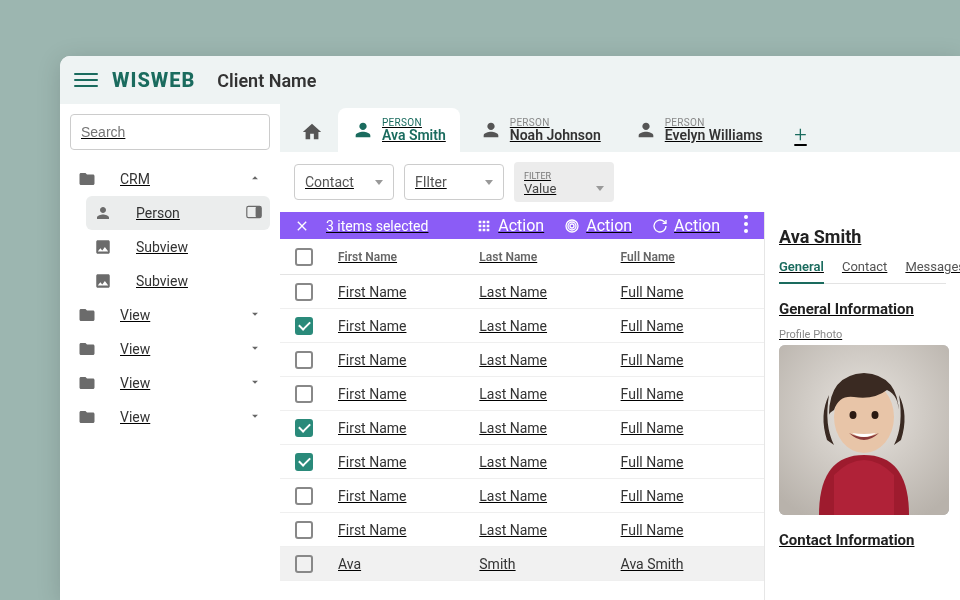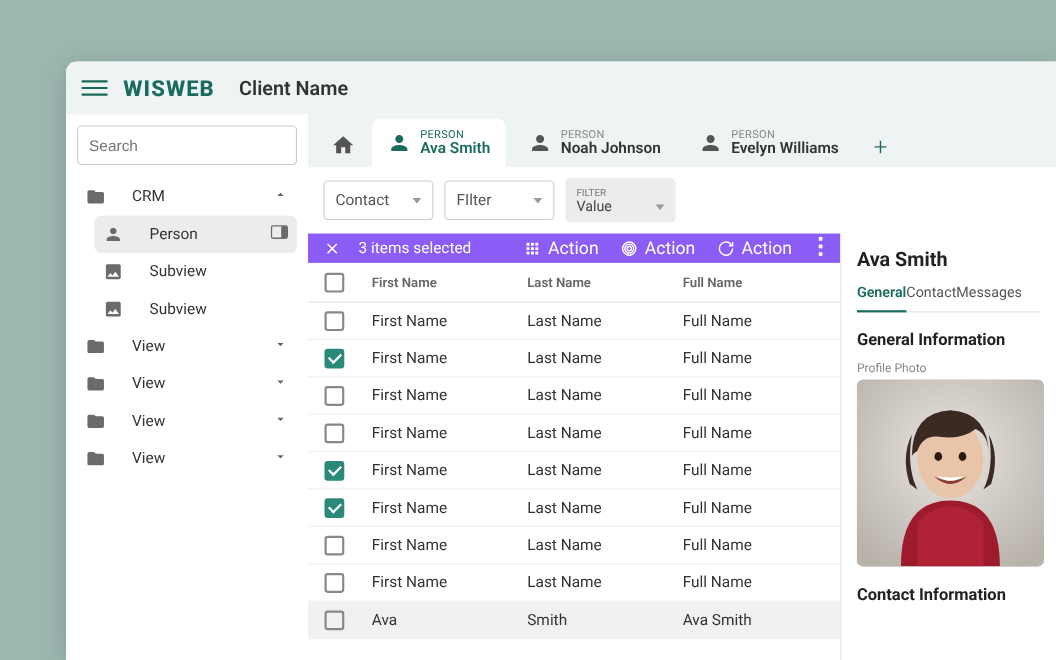--- a/index.html
+++ b/index.html
@@ -3,21 +3,21 @@
 <meta charset="utf-8">
 <style>
 * { box-sizing: border-box; margin: 0; padding: 0; }
 body { font-family: -apple-system, BlinkMacSystemFont, "Segoe UI", Roboto, sans-serif; background: #9cb6b0; width: 960px; height: 600px; overflow: hidden; position: relative; }
 .app-window { position: absolute; top: 56px; left: 60px; right: 0; bottom: 0; background: #fff; border-radius: 10px 0 0 0; box-shadow: 0 4px 24px rgba(0,0,0,0.15); overflow: hidden; display: flex; flex-direction: column; }
 .title-bar { height: 48px; background: #eef3f3; display: flex; align-items: center; padding: 0 14px; gap: 14px; }
 .hamburger { width: 24px; height: 24px; display: flex; flex-direction: column; justify-content: center; gap: 4px; cursor: pointer; }
 .hamburger div { height: 2px; background: #1a6b5e; border-radius: 1px; }
 .logo { font-weight: 800; font-size: 20px; color: #1a6b5e; letter-spacing: 1px; }
 .client-name { font-size: 18px; font-weight: 600; color: #333; margin-left: 8px; }
-.body-row { display: flex; flex: 1; overflow: hidden; }
+.body-row { display: flex; flex: 1; overflow: hidden; text-decoration: underline; }
 .sidebar { width: 220px; background: #fff; border-right: none; padding: 10px 10px 0 10px; }
 .search-box { display: flex; align-items: center; border: 1px solid #ccc; border-radius: 4px; padding: 6px 10px; height: 36px; }
 .search-box input { border: none; outline: none; flex: 1; font-size: 14px; background: transparent; }
 .search-icon-svg { width: 18px; height: 18px; fill: #666; }
 .nav-tree { margin-top: 12px; }
 .nav-item { display: flex; align-items: center; height: 34px; padding: 0 8px; font-size: 14px; color: #333; border-radius: 6px; cursor: pointer; gap: 24px; }
 .nav-item .chev { margin-left: auto; }
 .nav-item.selected { background: #ebeded; }
 .nav-child { margin-left: 16px; }
 .folder-ic, .person-ic, .image-ic { width: 18px; height: 18px; fill: #6b6b6b; }
@@ -54,21 +54,21 @@
 .col { flex: 1; padding: 0 10px; }
 .col.full { flex: 1.1; }
 .table-body { flex: 1; overflow-y: auto; }
 .row { display: flex; height: 34px; align-items: center; border-bottom: 1px solid #efefef; font-size: 14px; color: #333; }
 .row.highlight { background: #f1f1f1; }
 .checkbox { width: 18px; height: 18px; border: 2px solid #888; border-radius: 3px; display: flex; align-items: center; justify-content: center; cursor: pointer; }
 .checkbox.checked { background: #2a8a7a; border-color: #2a8a7a; }
 .checkbox.checked::after { content: ""; width: 5px; height: 9px; border: solid #fff; border-width: 0 2px 2px 0; transform: rotate(45deg); margin-top: -2px; }
 .detail-panel { width: 196px; background: #fff; border-left: 1px solid #e6e6e6; padding: 14px 14px 0 14px; overflow: hidden; display: flex; flex-direction: column; }
 .detail-title { font-size: 18px; font-weight: 700; color: #222; margin-bottom: 12px; }
-.detail-tabs { display: flex; border-bottom: 1px solid #e3e3e3; font-size: 13px; }
+.detail-tabs { display: flex; gap: 18px; border-bottom: 1px solid #e3e3e3; font-size: 13px; }
 .detail-tab { padding-bottom: 8px; color: #555; cursor: pointer; white-space: nowrap; }
 .detail-tab.active { color: #1a6b5e; font-weight: 600; border-bottom: 2px solid #1a6b5e; margin-bottom: -1px; }
 .section-head { font-size: 15px; font-weight: 700; color: #222; margin: 16px 0 10px 0; }
 .field-label { font-size: 11px; color: #888; margin-bottom: 4px; }
 .profile-photo { width: 170px; height: 170px; border-radius: 6px; overflow: hidden; background: linear-gradient(180deg,#c9c9c9,#a8a8a8); position: relative; }
 .photo-svg { width: 100%; height: 100%; display: block; }
 </style>
 </head>
 <body>
 

